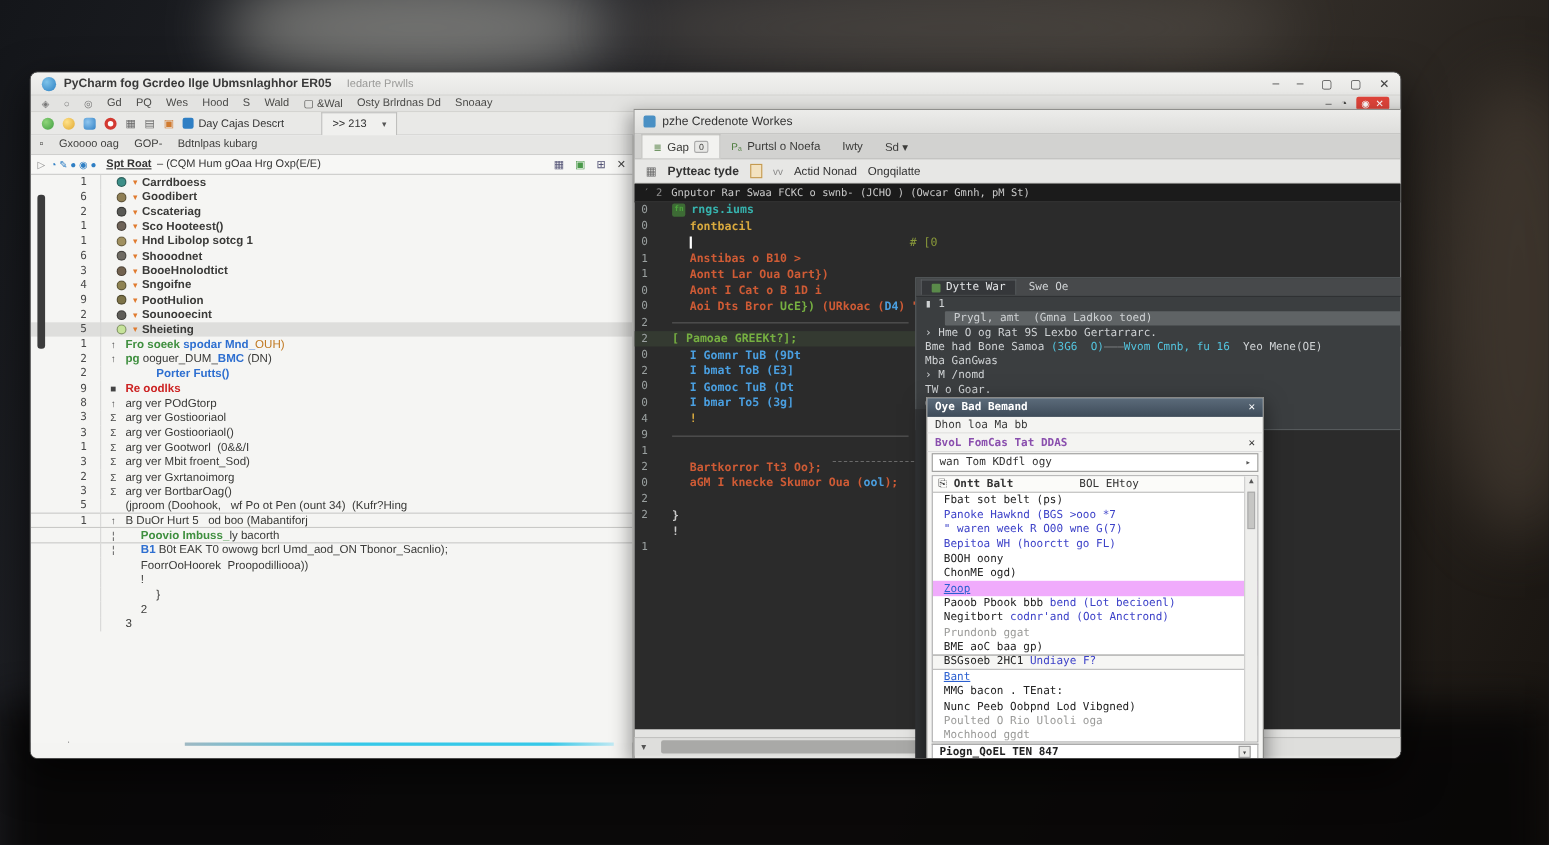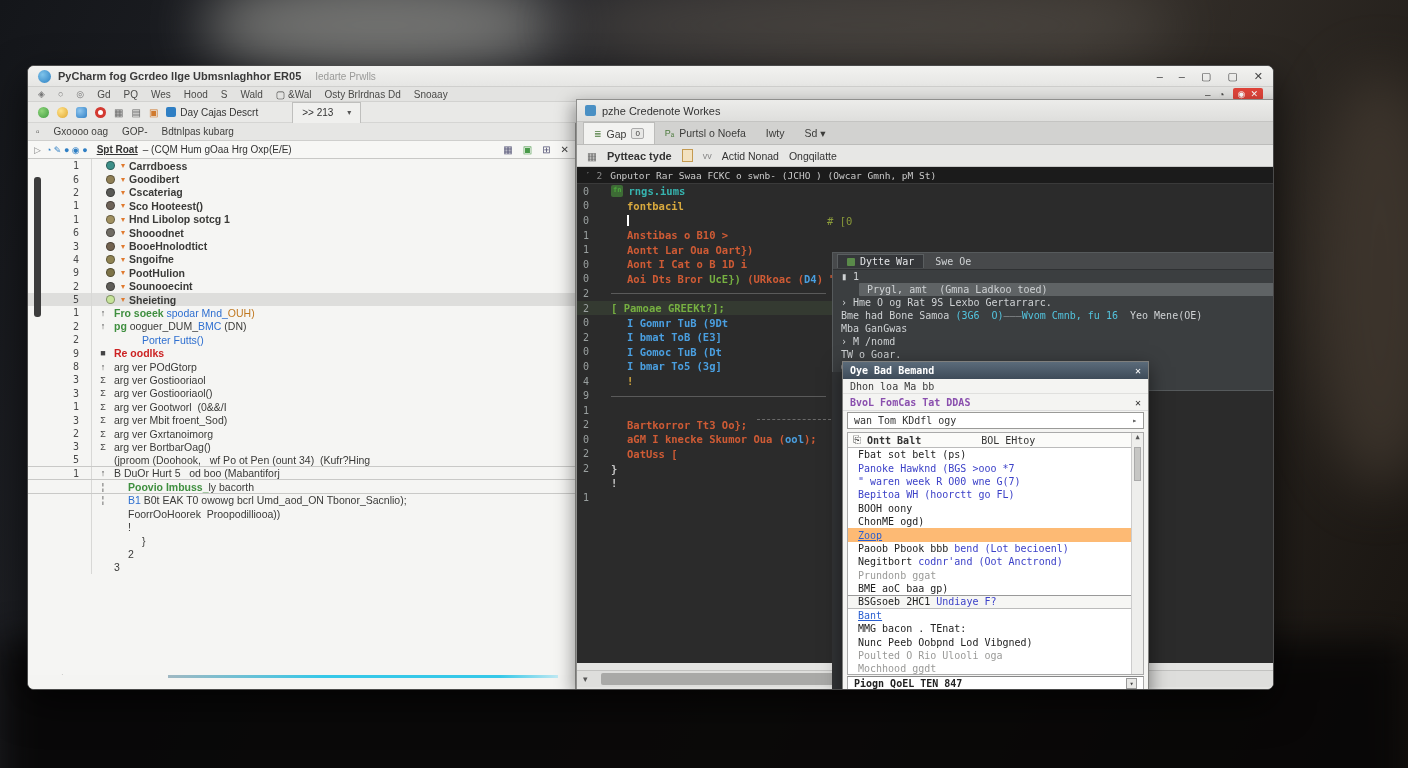--- a/index.html
+++ b/index.html
@@ -49,21 +49,21 @@
   .lrow .num{width:46px;text-align:right;padding-right:12px;color:#4a4a4a;font-family:"DejaVu Sans Mono",monospace;font-size:10px;border-right:1px solid #d8d8d6;flex:0 0 auto;height:100%;display:flex;align-items:center;justify-content:flex-end}
   .trow .dotc{width:9px;height:9px;border-radius:50%;margin-left:14px;border:1px solid rgba(0,0,0,.35);flex:0 0 auto}
   .trow .arr{color:#e07a2e;font-size:8px;margin:0 4px 0 6px}
   .trow .lbl{font-weight:bold;color:#3a3a38}
   .trow.selected{background:#dededc}
   .crow .ic{width:22px;text-align:center;color:#444;font-size:9px;flex:0 0 auto}
   .crow .txt{display:flex;white-space:pre;padding-left:calc(var(--ind,0)*14px)}
   .crow.rule{border-bottom:1px solid #c9c9c7}
   .left .sg-g{color:#3f8f3f;font-weight:bold}
   .left .sg-gb{color:#3f8f3f;font-weight:bold}
-  .left .sg-b{color:#2e6fd0;font-weight:normal}
+  .left .sg-b{color:#2e6fd0;font-weight:bold}
   .left .sg-o{color:#c07820}
   .left .sg-r{color:#cc2222;font-weight:bold}
   .left .sg-d{color:#3a3a38}
   .cyanline{position:absolute;left:140px;bottom:11px;width:390px;height:3px;background:linear-gradient(90deg,#9fb8c2,#35c8e8 40%,#35c8e8 85%,#bfe8f2);z-index:3}
   .tinydot{position:absolute;left:33px;top:508px;font-size:10px;color:#555}
 
   
   .rwin{position:absolute;left:548px;top:33px;width:787px;height:592px;background:#e4e4e2;border:1px solid #8f8f8d;box-shadow:-4px 4px 16px rgba(0,0,0,.35)}
   .rtb{height:22px;display:flex;align-items:center;padding:0 8px;background:linear-gradient(#ececea,#dededc);border-bottom:1px solid #c4c4c2;font-size:11px;color:#333}
   .rtb .rico{width:11px;height:11px;border-radius:2px;background:#4a90c4;margin-right:6px}
@@ -125,21 +125,21 @@
   .dlgmenu{height:15px;display:flex;align-items:center;padding:0 7px;color:#3a3a3a;border-bottom:1px solid #e0e0de}
   .dlgpurp{height:17px;display:flex;align-items:center;padding:0 7px;color:#8a4fae;font-weight:bold;border-bottom:1px solid #ddd}
   .dlgpurp .x{margin-left:auto;color:#333}
   .dlgcombo{height:17px;display:flex;align-items:center;margin:1px 4px;border:1px solid #9a9a98;background:#fff;padding:0 6px;color:#333}
   .dlgcombo .arr{margin-left:auto;color:#555;font-size:8px}
   .dlglist{position:absolute;left:4px;right:4px;top:70px;bottom:26px;background:#fff;border:1px solid #aaa;overflow:hidden}
   .lihead{height:15px;display:flex;align-items:center;gap:6px;border-bottom:1px solid #bbb;padding:0 5px;background:#fbfbf9}
   .lihead .hb{font-weight:bold}
   .lihead .hr2{margin-left:54px;color:#333}
   .li{height:13.4px;display:flex;align-items:center;padding:0 6px 0 10px;white-space:pre}
-  .li.sel{background:#fdba74}
+  .li.sel{background:#f0abfc}
   .li.boxed{border-top:1px solid #999;border-bottom:1px solid #bbb;background:#f6f6f4}
   .dlg .sg-k{color:#222}
   .dlg .sg-b{color:#3c41c8}
   .dlg .sg-l{color:#2a5fd0;text-decoration:underline}
   .dlg .sg-mut{color:#9a9a98}
   .vscroll{position:absolute;right:0;top:0;bottom:0;width:12px;background:#eeeeec;border-left:1px solid #ccc}
   .vscroll .up{display:block;text-align:center;font-size:7px;color:#555;height:12px}
   .vthumb{position:absolute;left:2px;right:2px;top:14px;height:34px;background:#c6c6c4;border:1px solid #aaa}
   .dlgfoot{position:absolute;left:4px;right:4px;bottom:10px;height:15px;border:1px solid #aaa;border-top:1px solid #888;background:#fff;display:flex;align-items:center;padding:0 6px;font-weight:bold;color:#222}
   .dlgfoot .arr{margin-left:auto;border:1px solid #999;background:#e8e8e6;width:11px;height:11px;font-size:7px;display:flex;align-items:center;justify-content:center;color:#444}
@@ -518,21 +518,20 @@
             <div class="ed-row dash" style="--ind: 1;">
               <span class="n">2</span>
               <span class="t"><span class="sg sg-rd">Bartkorror Tt3 Oo};</span></span>
             </div>
             <div class="ed-row" style="--ind: 1;">
               <span class="n">0</span>
               <span class="t"><span class="sg sg-rd">aGM I knecke Skumor Oua (</span><span class="sg sg-bl">ool</span><span class="sg sg-rd">);</span></span>
             </div>
             <div class="ed-row" style="--ind: 1;">
               <span class="n">2</span>
-              <span class="t"><span class="sg sg-rd">OatUss [</span></span>
             </div>
             <div class="ed-row" style="--ind: 0;">
               <span class="n">2</span>
               <span class="t"><span class="sg sg-pl">}</span></span>
             </div>
             <div class="ed-row" style="--ind: 0;">
               <span class="n"></span>
               <span class="t"><span class="sg sg-pl">!</span></span>
             </div>
             <div class="ed-row" style="--ind: 0;">

